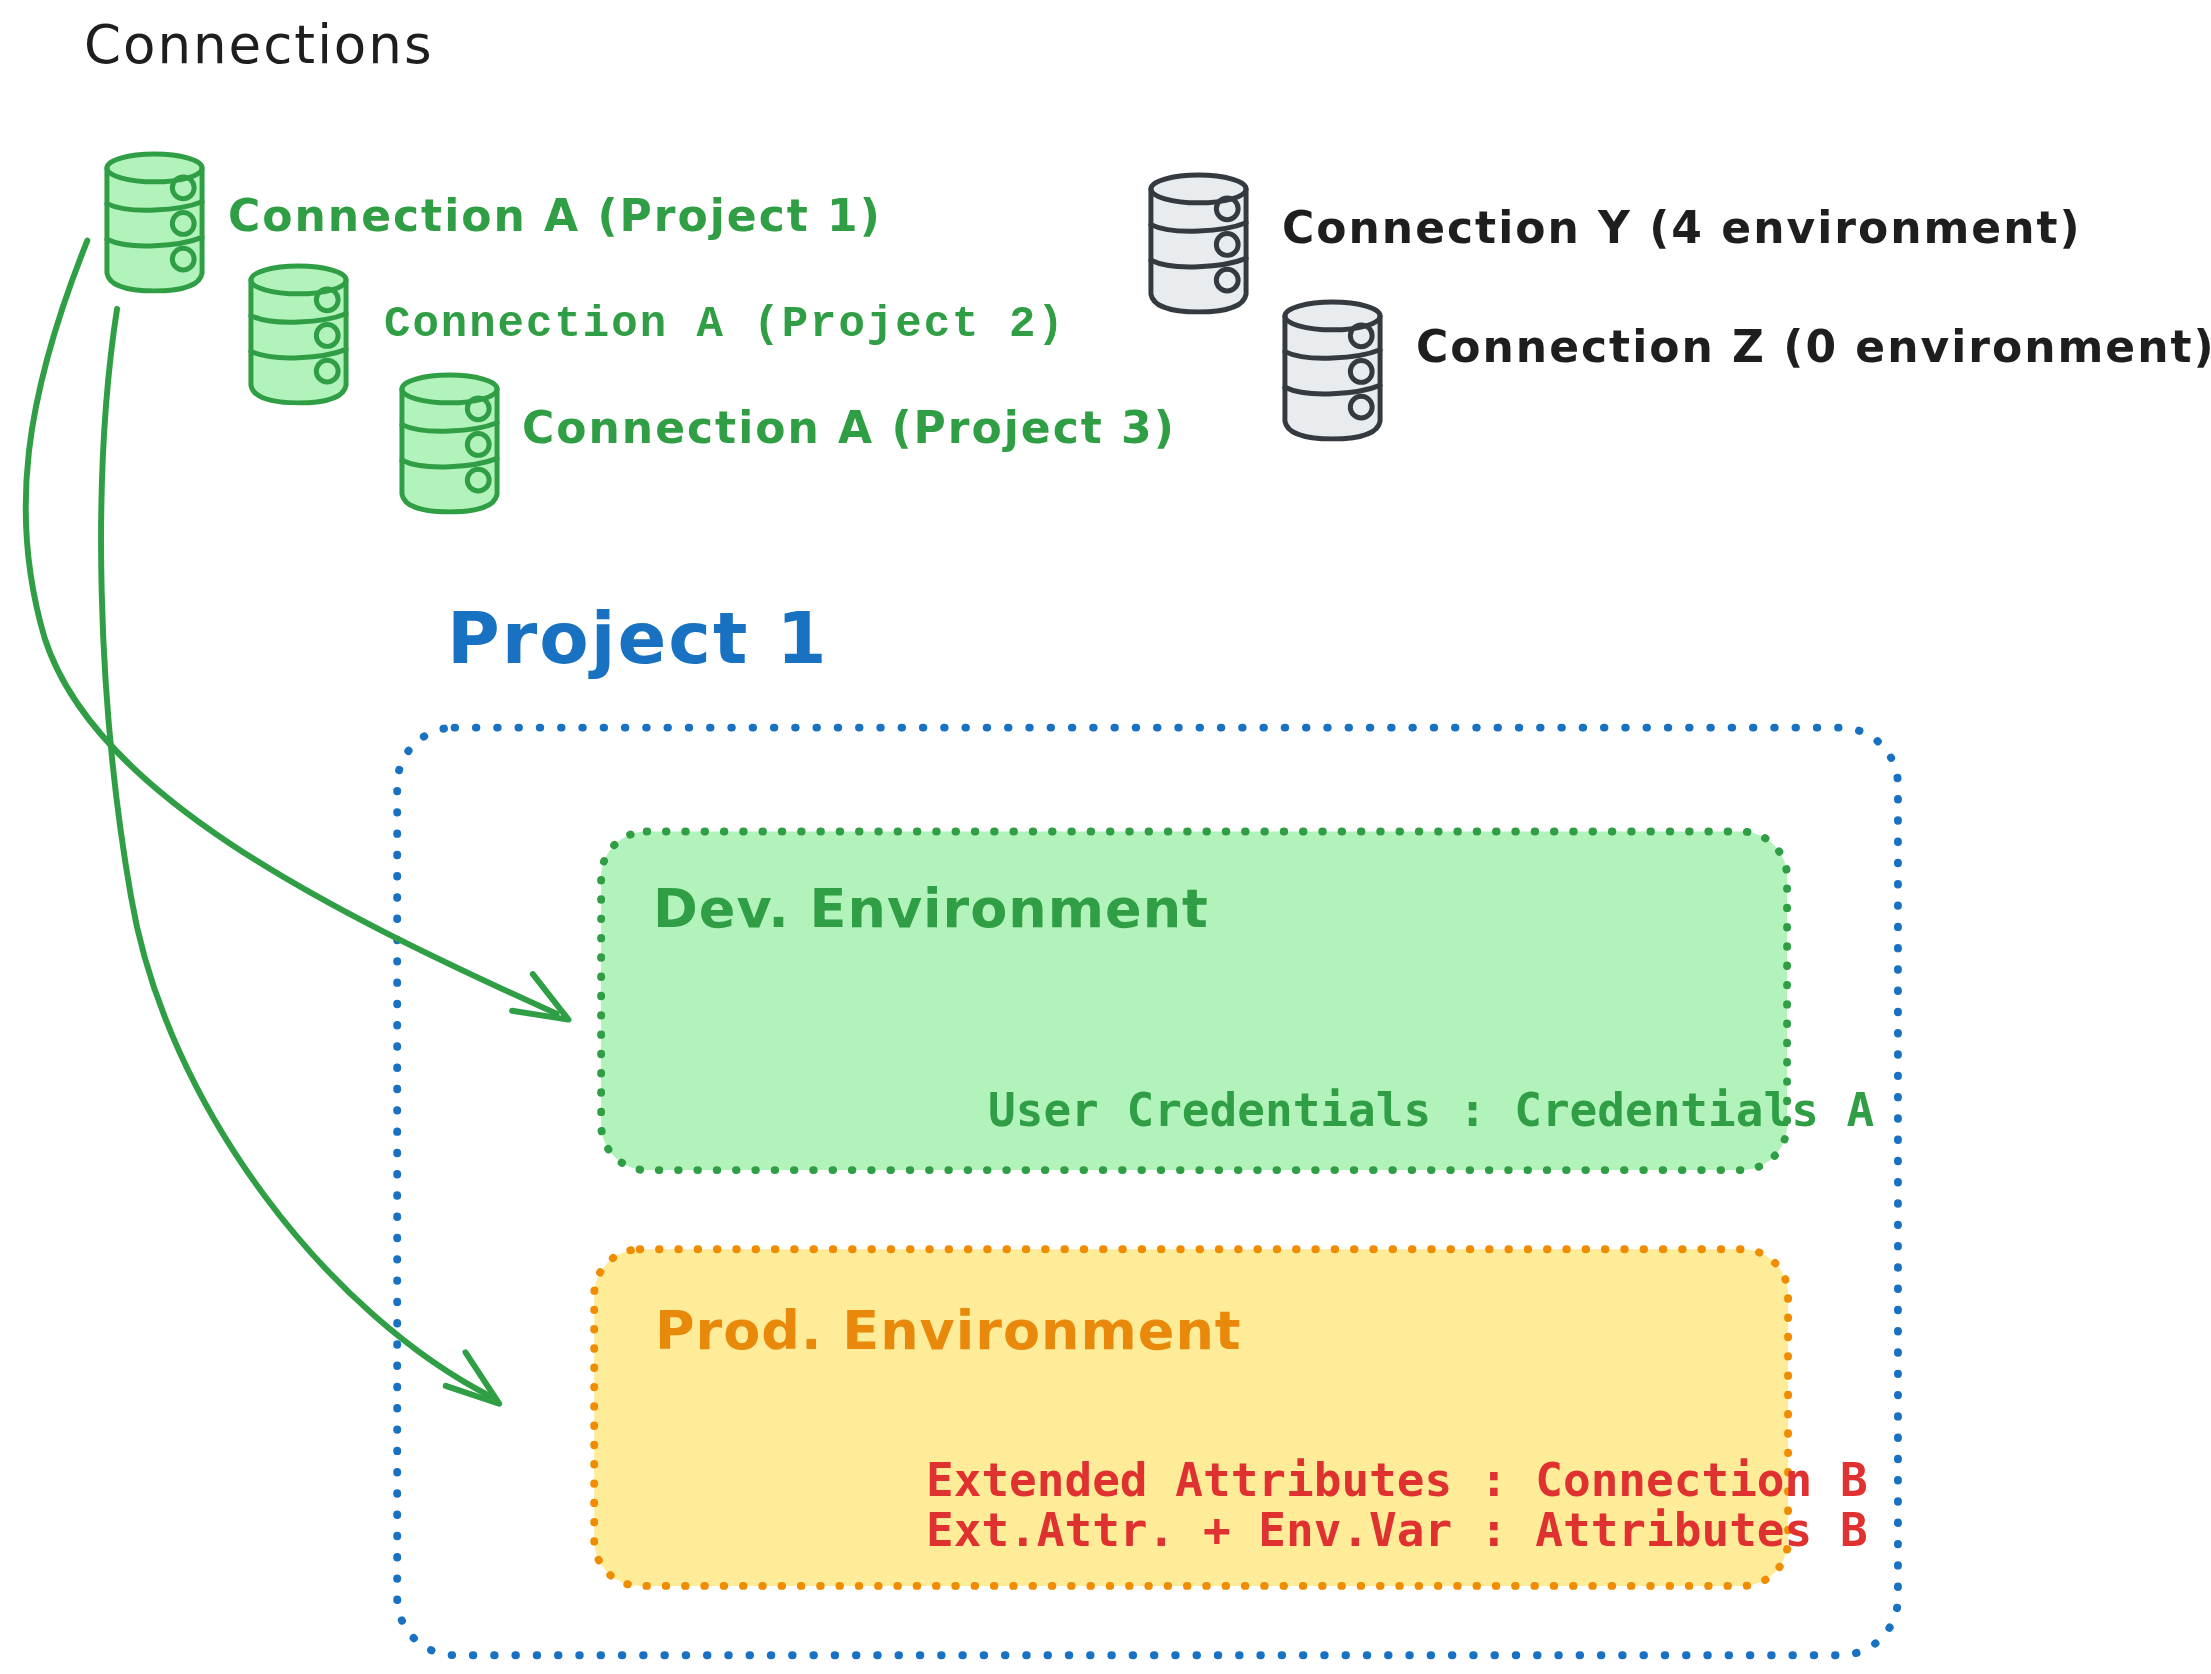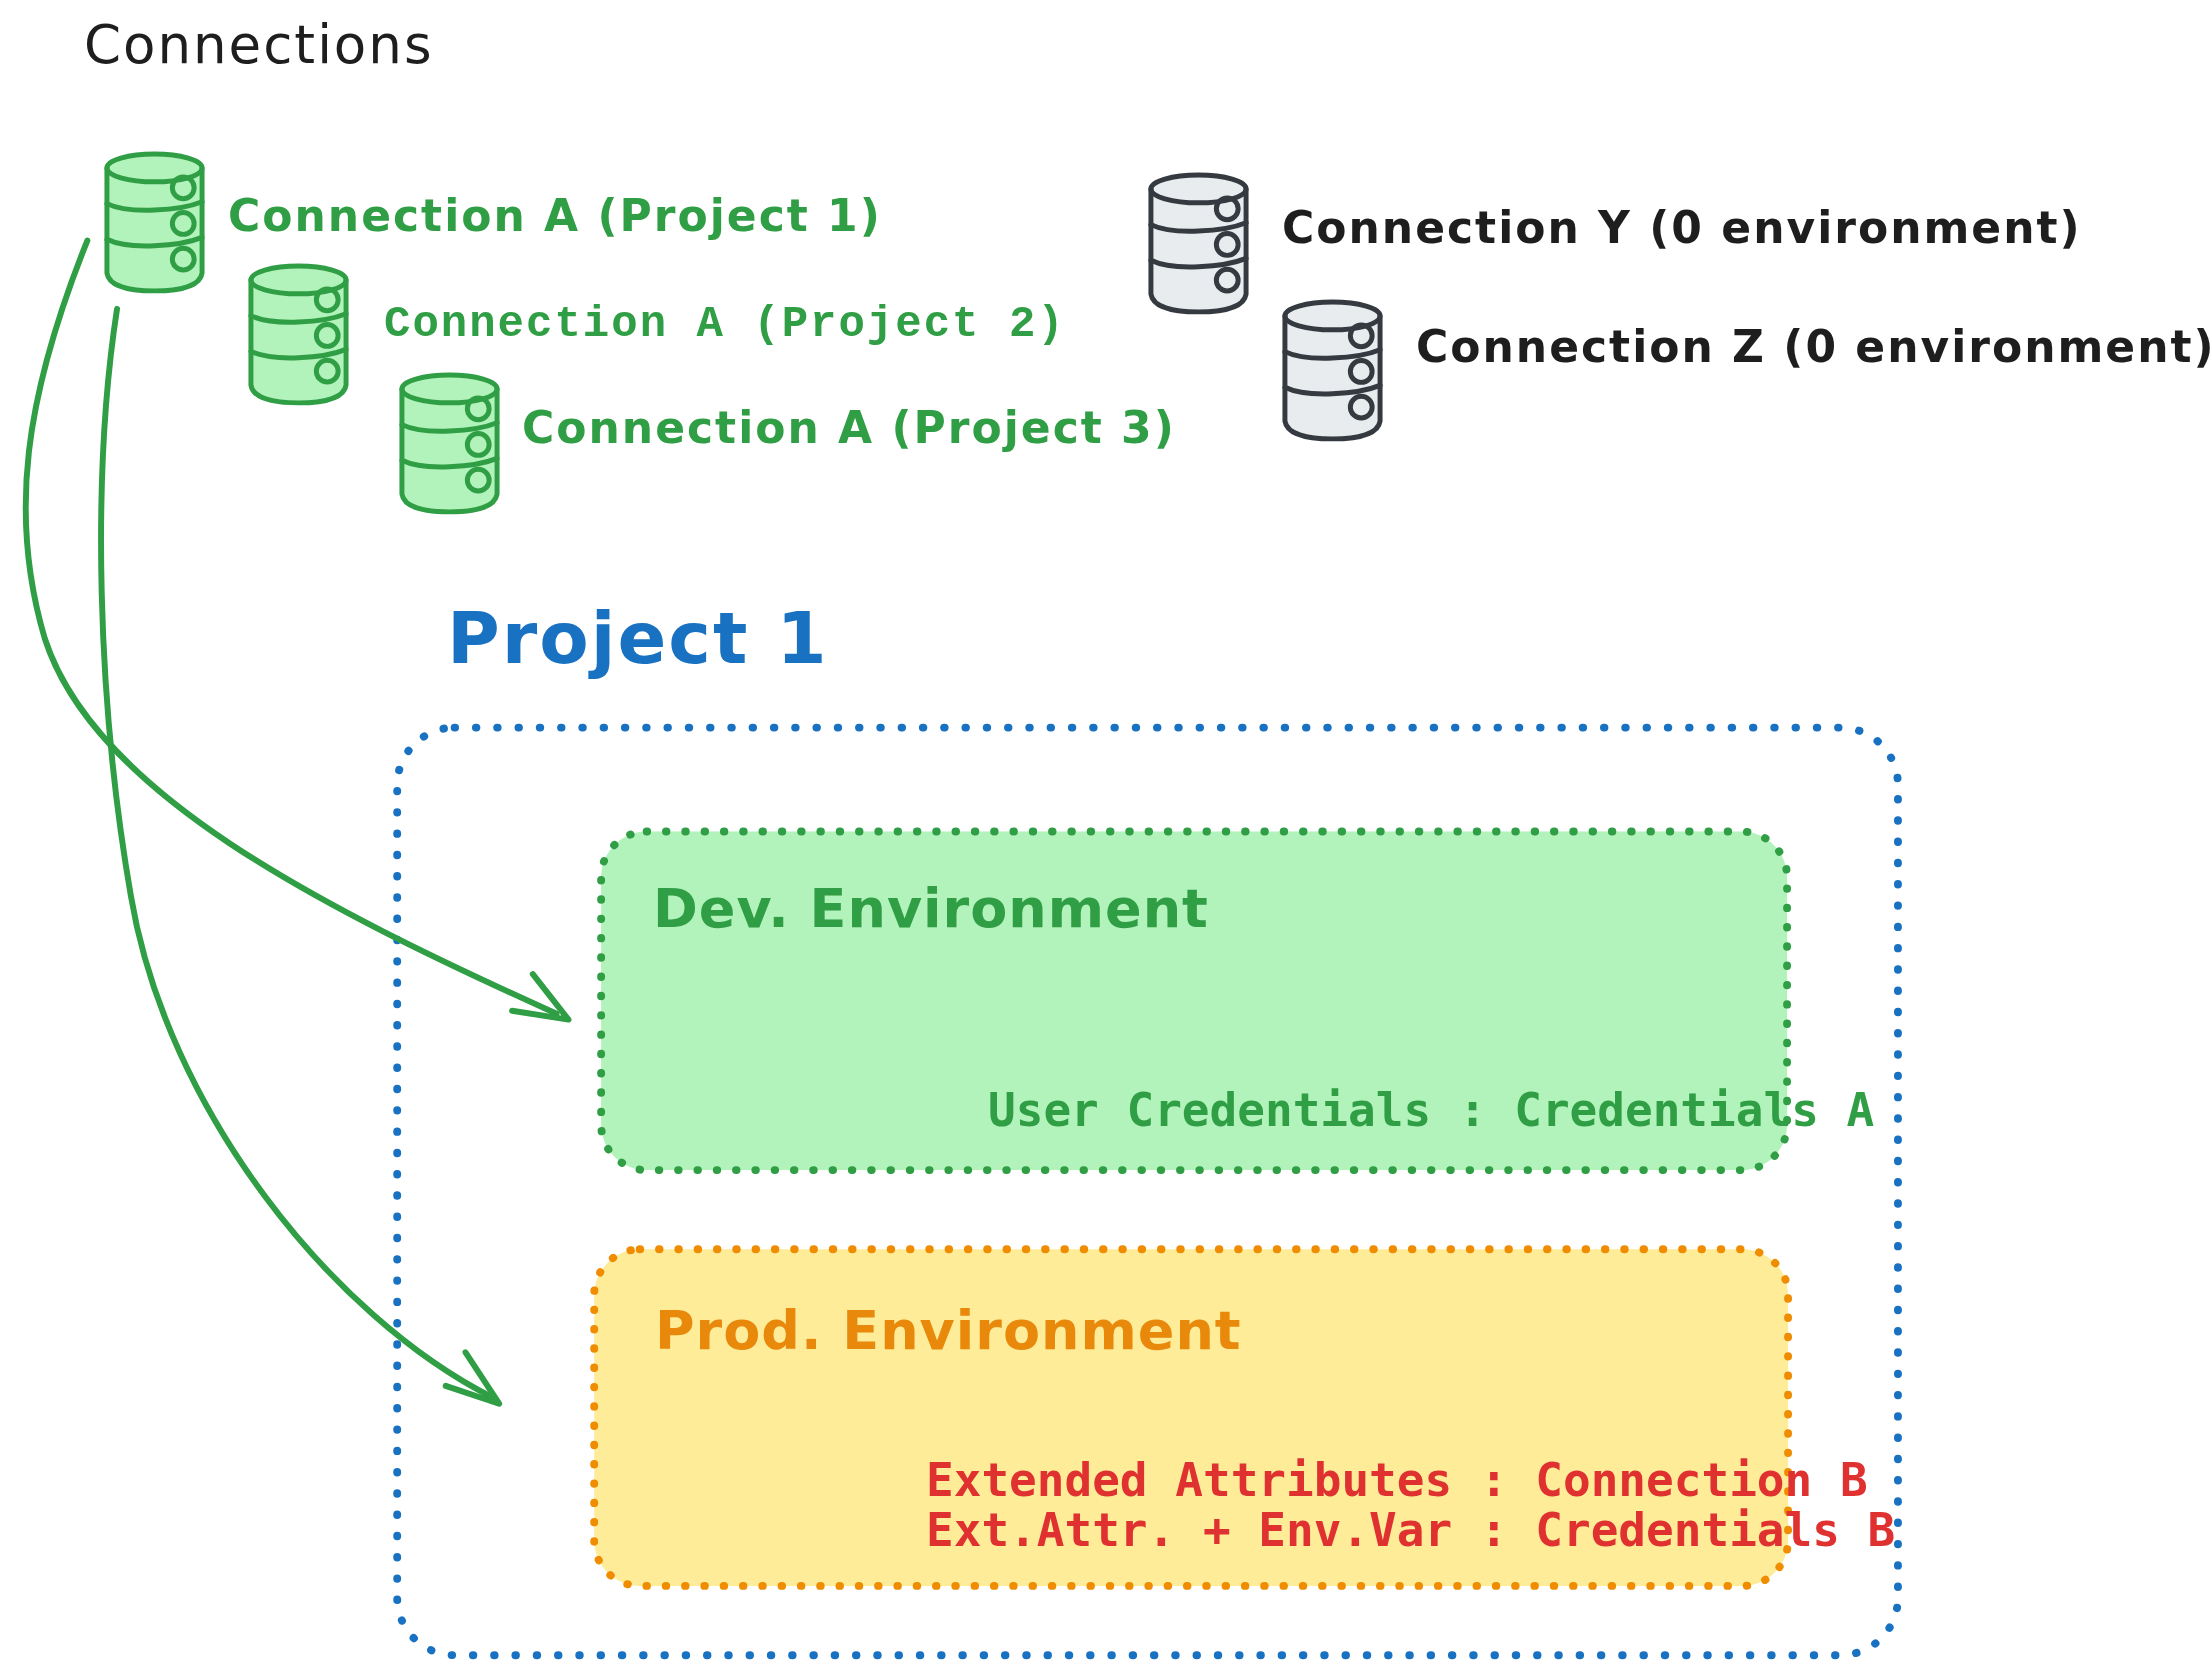--- a/index.html
+++ b/index.html
@@ -143,28 +143,28 @@
       <circle class="db-stroke" cx="85" cy="113" r="11"></circle>
     </svg>
   </div>
 
   <div class="txt main-title">Connections</div>
 
   <div class="txt conn-label lbl-a1">Connection A (Project 1)</div>
   <div class="txt conn-label lbl-a2">Connection A (Project 2)</div>
   <div class="txt conn-label lbl-a3">Connection A (Project 3)</div>
 
-  <div class="txt conn-label dark lbl-y">Connection Y (0 environment)</div>
+  <div class="txt conn-label dark lbl-y">Connection Y (4 environment)</div>
   <div class="txt conn-label dark lbl-z">Connection Z (0 environment)</div>
 
   <div class="txt project-title">Project 1</div>
 
   <div class="txt env-title dev-title">Dev. Environment</div>
   <div class="txt mono dev-mapping">User Credentials : Credentials A</div>
 
   <div class="txt env-title prod-title">Prod. Environment</div>
   <div class="txt mono prod-mappings">
     <div>Extended Attributes : Connection B</div>
-    <div>Ext.Attr. + Env.Var : Credentials B</div>
+    <div>Ext.Attr. + Env.Var : Attributes B</div>
   </div>
 
 </div>
 
 
 </body></html>

